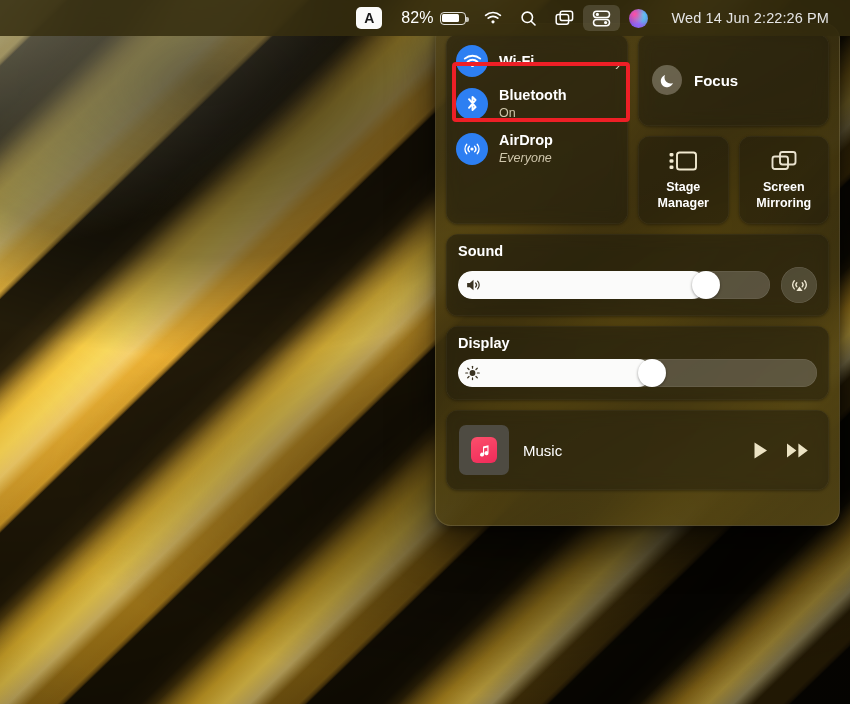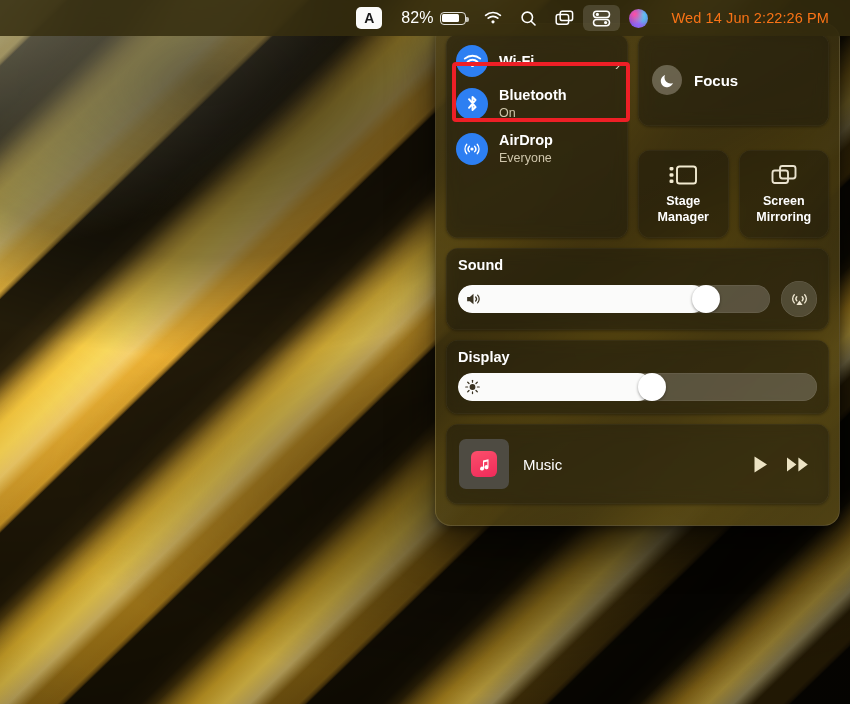--- a/index.html
+++ b/index.html
@@ -101,21 +101,21 @@
     width:26px; height:13px; border:1.6px solid rgba(255,255,255,.85);
     border-radius:4px; position:relative; display:flex; align-items:center;
     padding:1.5px;
   }
   .batt:after{
     content:""; position:absolute; right:-4px; top:4px;
     width:2.5px; height:5px; border-radius:0 2px 2px 0;
     background:rgba(255,255,255,.7);
   }
   .batt-fill{ height:100%; background:#fff; border-radius:1.5px; }
-  .clock{ font-size:14.5px; color:#f97316; white-space:nowrap; padding:0 2px 0 6px;}
+  .clock{ font-size:14.5px; color:#e5e5e5; white-space:nowrap; padding:0 2px 0 6px;}
   .siri{
     width:19px; height:19px; border-radius:50%;
     background:
       radial-gradient(circle at 30% 28%, #ff4fa3 0%, rgba(255,79,163,0) 55%),
       radial-gradient(circle at 72% 30%, #4fd2ff 0%, rgba(79,210,255,0) 55%),
       radial-gradient(circle at 50% 78%, #9b5cff 0%, rgba(155,92,255,0) 60%),
       radial-gradient(circle at 62% 62%, #45e0c0 0%, rgba(69,224,192,0) 55%),
       #7a53d8;
   }
 
@@ -154,21 +154,21 @@
   .redacted{
     margin-top:3px; height:13px; width:145px;
     background:#eeeeee; border-radius:2px;
   }
   .chev{
     position:absolute; right:-2px; top:12px;
     color:#efe9d3; font-size:15px; line-height:1; opacity:.9;
   }
 
   
-  .right-stack{ display:flex; flex-direction:column; gap:24px; width:191px; }
+  .right-stack{ display:flex; flex-direction:column; gap:10px; width:191px; }
   .mod-focus{
     height:92px; display:flex; align-items:center; gap:12px; padding:0 14px;
   }
   .focus-icon{
     width:30px; height:30px; border-radius:50%;
     background:rgba(200,195,178,.38);
     display:flex; align-items:center; justify-content:center; flex:none;
   }
   .focus-label{ color:#fff; font-size:15px; font-weight:700; }
   .tile-row{ display:flex; gap:10px; }
@@ -349,21 +349,21 @@
               <path d="M4.7 14.6a7.3 7.3 0 0 1 0-9.2"></path>
               <path d="M15.3 5.4a7.3 7.3 0 0 1 0 9.2"></path>
               <path d="M7.3 12.6a3.8 3.8 0 0 1 0-5.2"></path>
               <path d="M12.7 7.4a3.8 3.8 0 0 1 0 5.2"></path>
             </g>
             <circle cx="10" cy="10" r="1.6" fill="#fff"></circle>
           </svg>
         </span>
         <span class="conn-txt">
           <span class="conn-title">AirDrop</span>
-          <span class="conn-sub" style="display:block;">Everyone</span>
+          <span class="conn-sub" style="display:block;font-style:italic;">Everyone</span>
         </span>
       </div>
 
     </div>
 
     <div class="right-stack">
 
       <div class="mod mod-focus">
         <span class="focus-icon">
           <svg width="17" height="17" viewBox="0 0 17 17">

